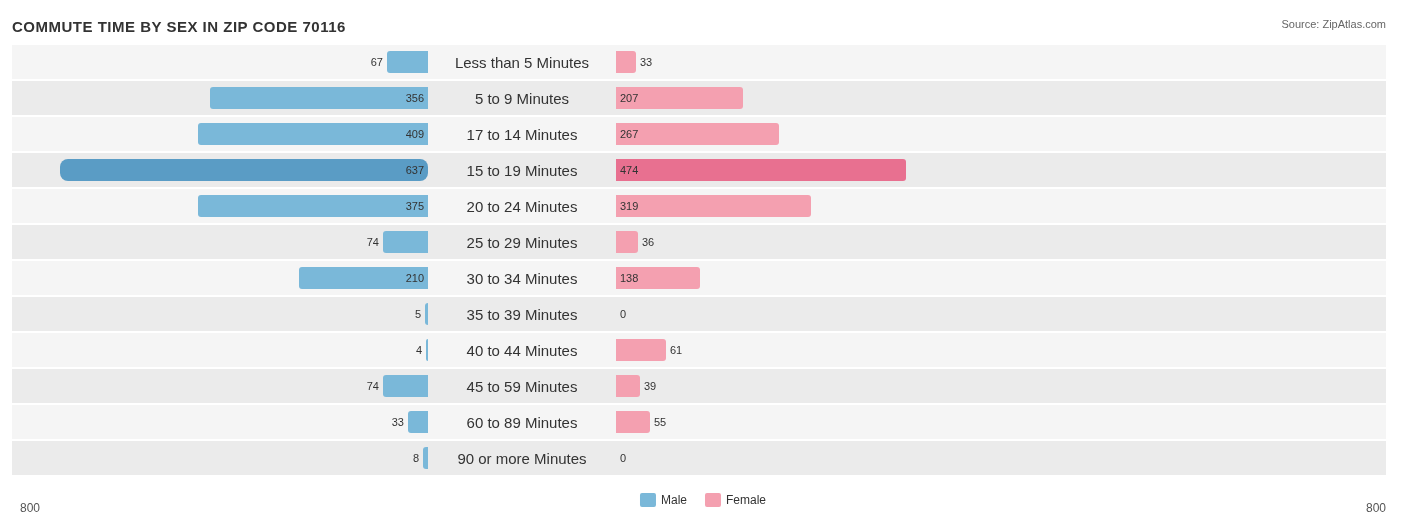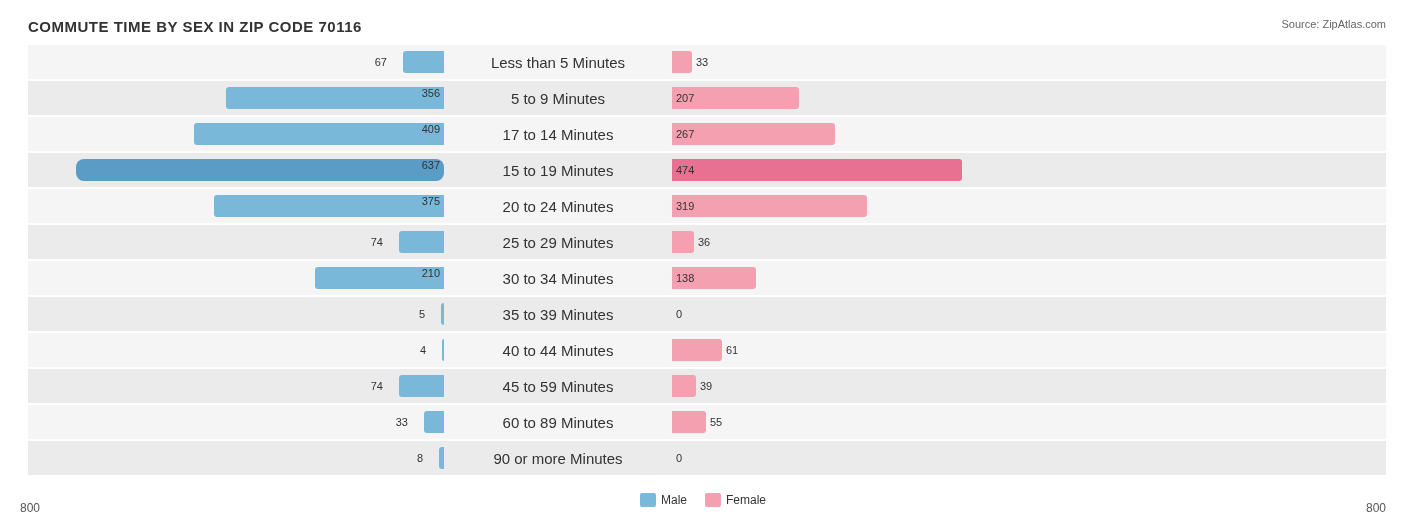--- a/index.html
+++ b/index.html
@@ -7,21 +7,21 @@
       font-family: Arial, sans-serif;
       background: #fff;
       width: 1406px;
       height: 523px;
       overflow: hidden;
       position: relative;
     }
     .chart-container {
       width: 1406px;
       height: 523px;
-      padding: 18px 20px 50px 28px;
+      padding: 18px 20px 50px 12px;
       position: relative;
     }
     .chart-title {
       font-size: 15px;
       font-weight: bold;
       color: #333;
       margin-bottom: 10px;
       text-transform: uppercase;
       letter-spacing: 0.5px;
     }
@@ -35,21 +35,20 @@
     .bars-area {
       position: relative;
       width: 100%;
     }
     .bar-row {
       display: flex;
       align-items: center;
       height: 34px;
       margin-bottom: 2px;
       position: relative;
-      gap: 20px;
     }
     .bar-row:nth-child(odd) {
       background: #f5f5f5;
     }
     .bar-row:nth-child(even) {
       background: #ebebeb;
     }
     .left-section {
       width: 420px;
       display: flex;
@@ -72,22 +71,22 @@
       font-size: 15px;
       color: #333;
       flex-shrink: 0;
       z-index: 2;
     }
     .bar-male {
       background: #7ab8d9;
       height: 22px;
       border-radius: 3px 0 0 3px;
       display: flex;
+      align-items: center;
       justify-content: flex-end;
-      margin-left: 12px;
     }
     .bar-female {
       background: #f4a0b0;
       height: 22px;
       border-radius: 0 3px 3px 0;
       display: flex;
       align-items: center;
       justify-content: flex-start;
     }
     .bar-value-left {
@@ -181,21 +180,21 @@
         </div>
         <div class="label-center">5 to 9 Minutes</div>
         <div class="right-section">
           <div class="bar-female" style="width: 127px;">
             <span class="bar-value-right">207</span>
           </div>
         </div>
       </div>
       <div class="bar-row">
         <div class="left-section">
-          <div class="bar-male" style="width: 250px;">
+          <div class="bar-male" style="width: 230px;">
             <span class="bar-value-left">409</span>
           </div>
         </div>
         <div class="label-center">17 to 14 Minutes</div>
         <div class="right-section">
           <div class="bar-female" style="width: 163px;">
             <span class="bar-value-right">267</span>
           </div>
         </div>
       </div>

